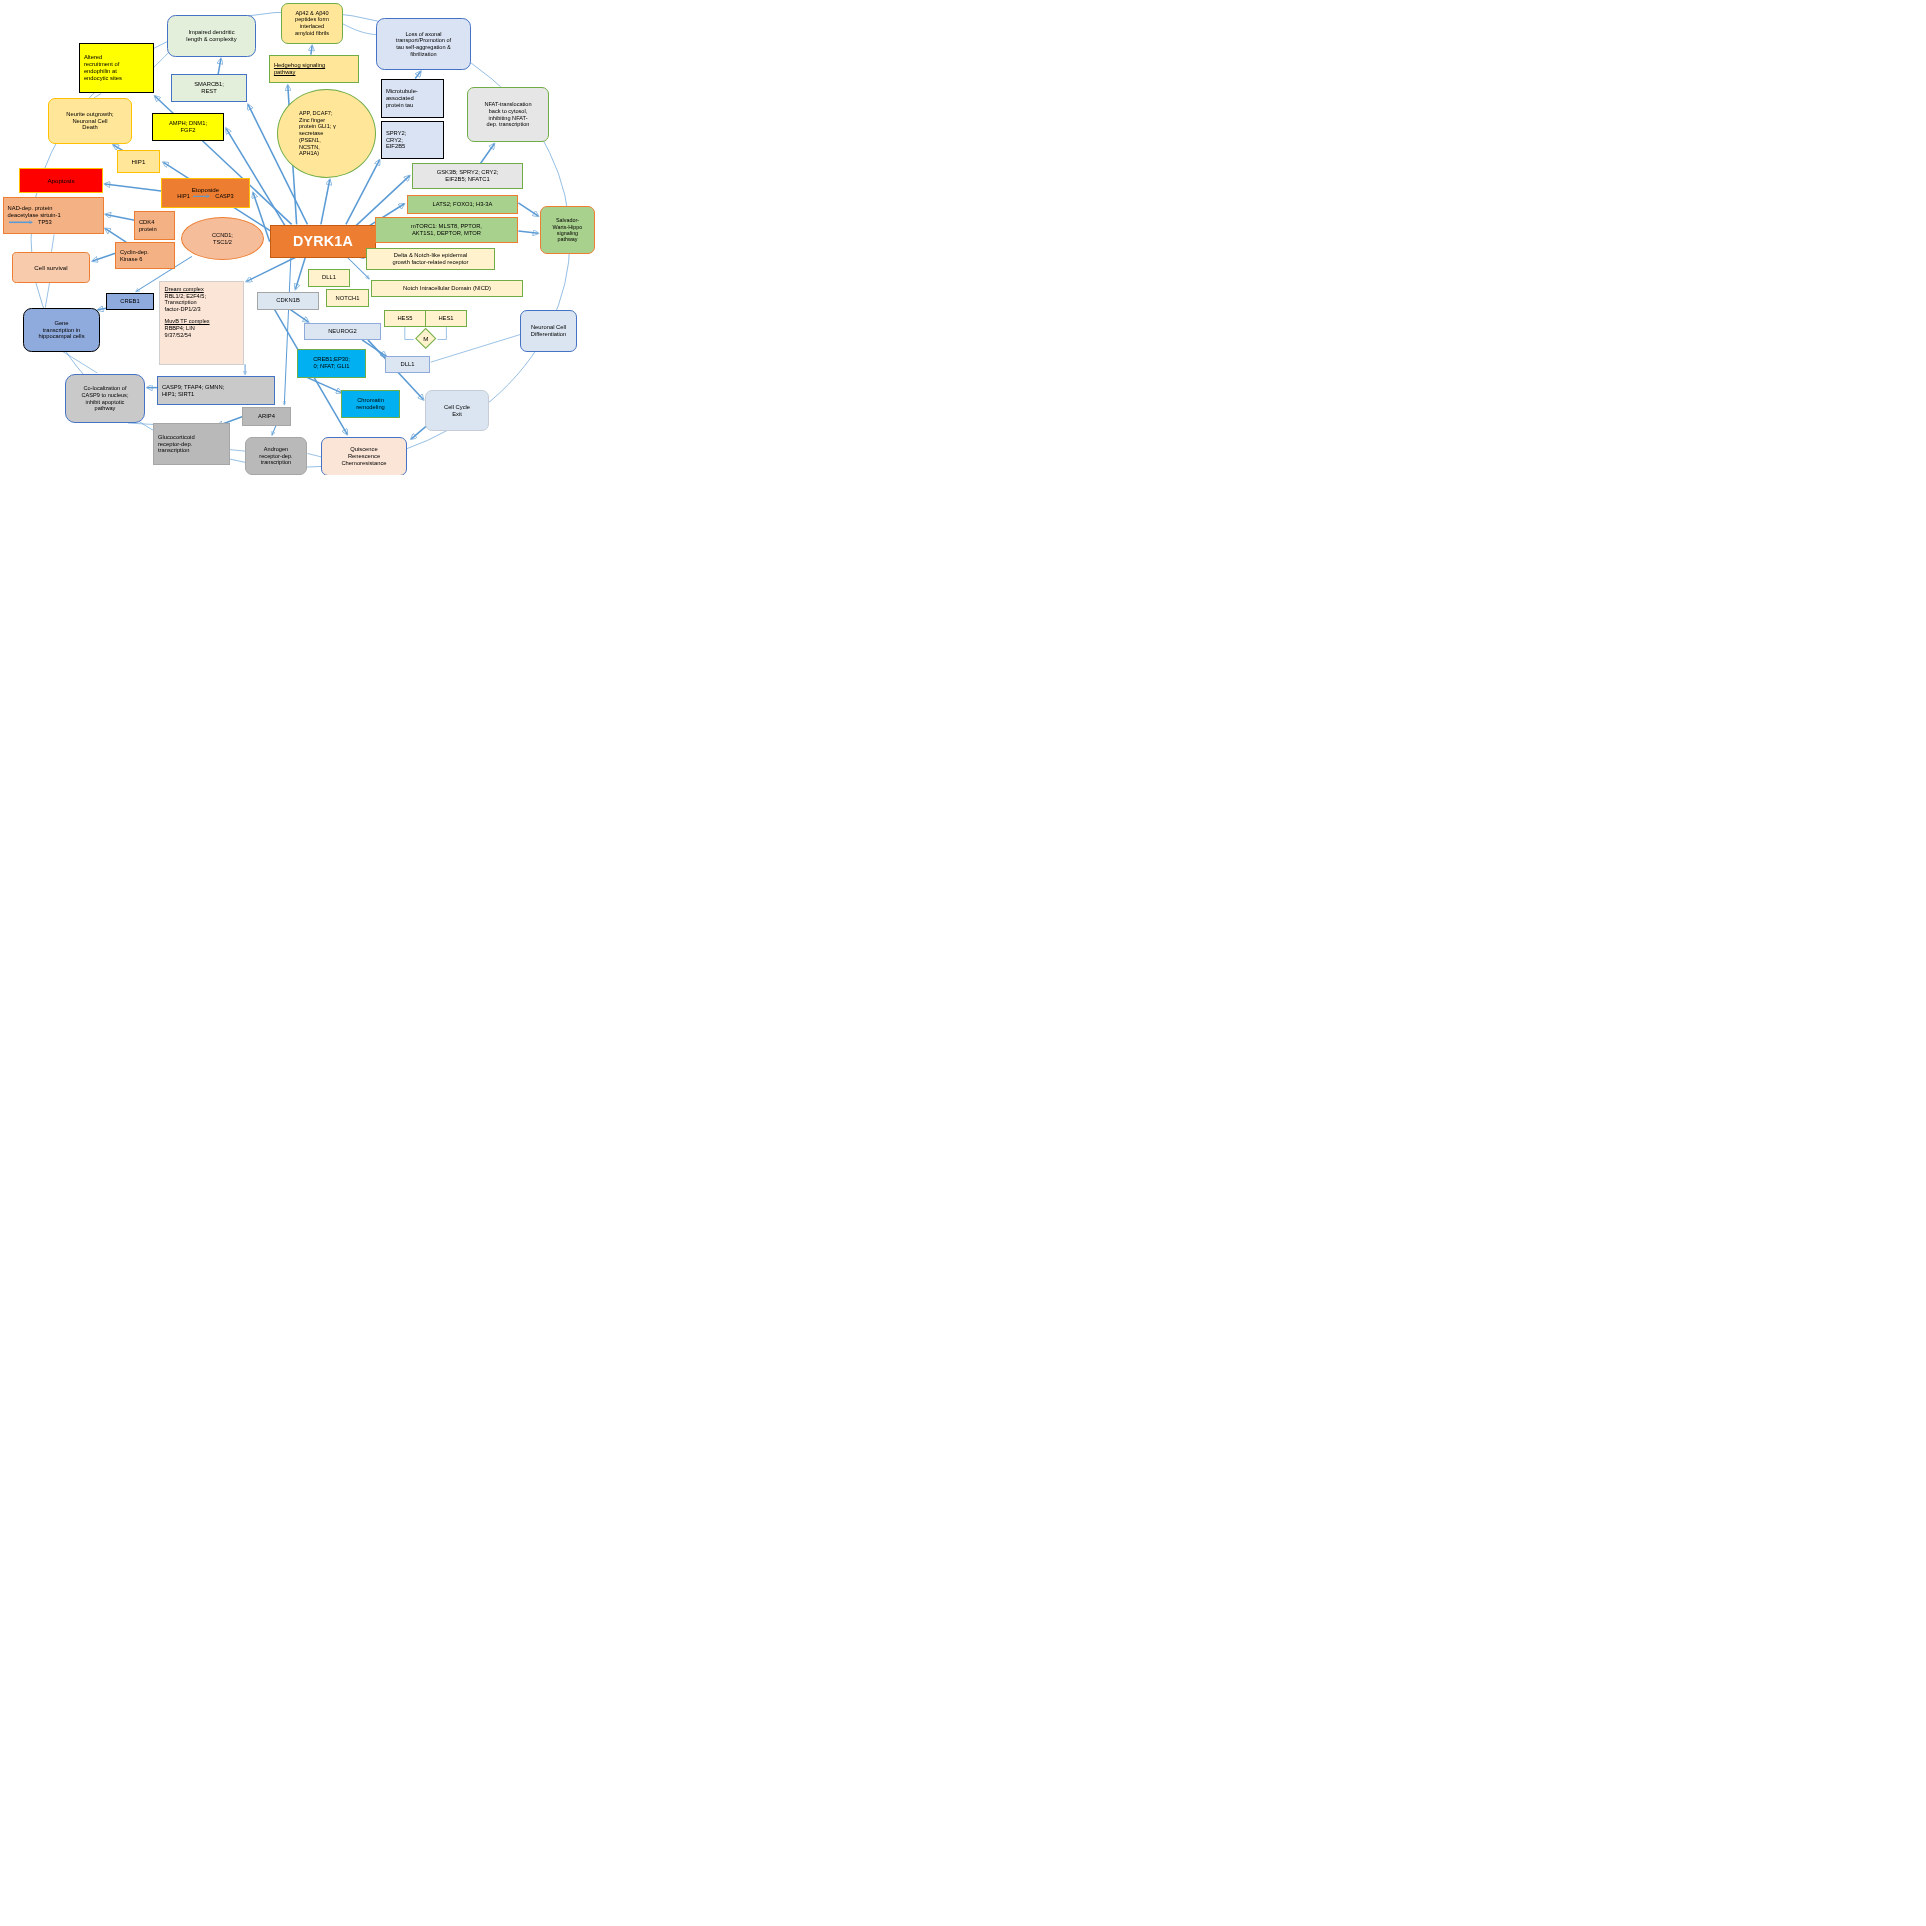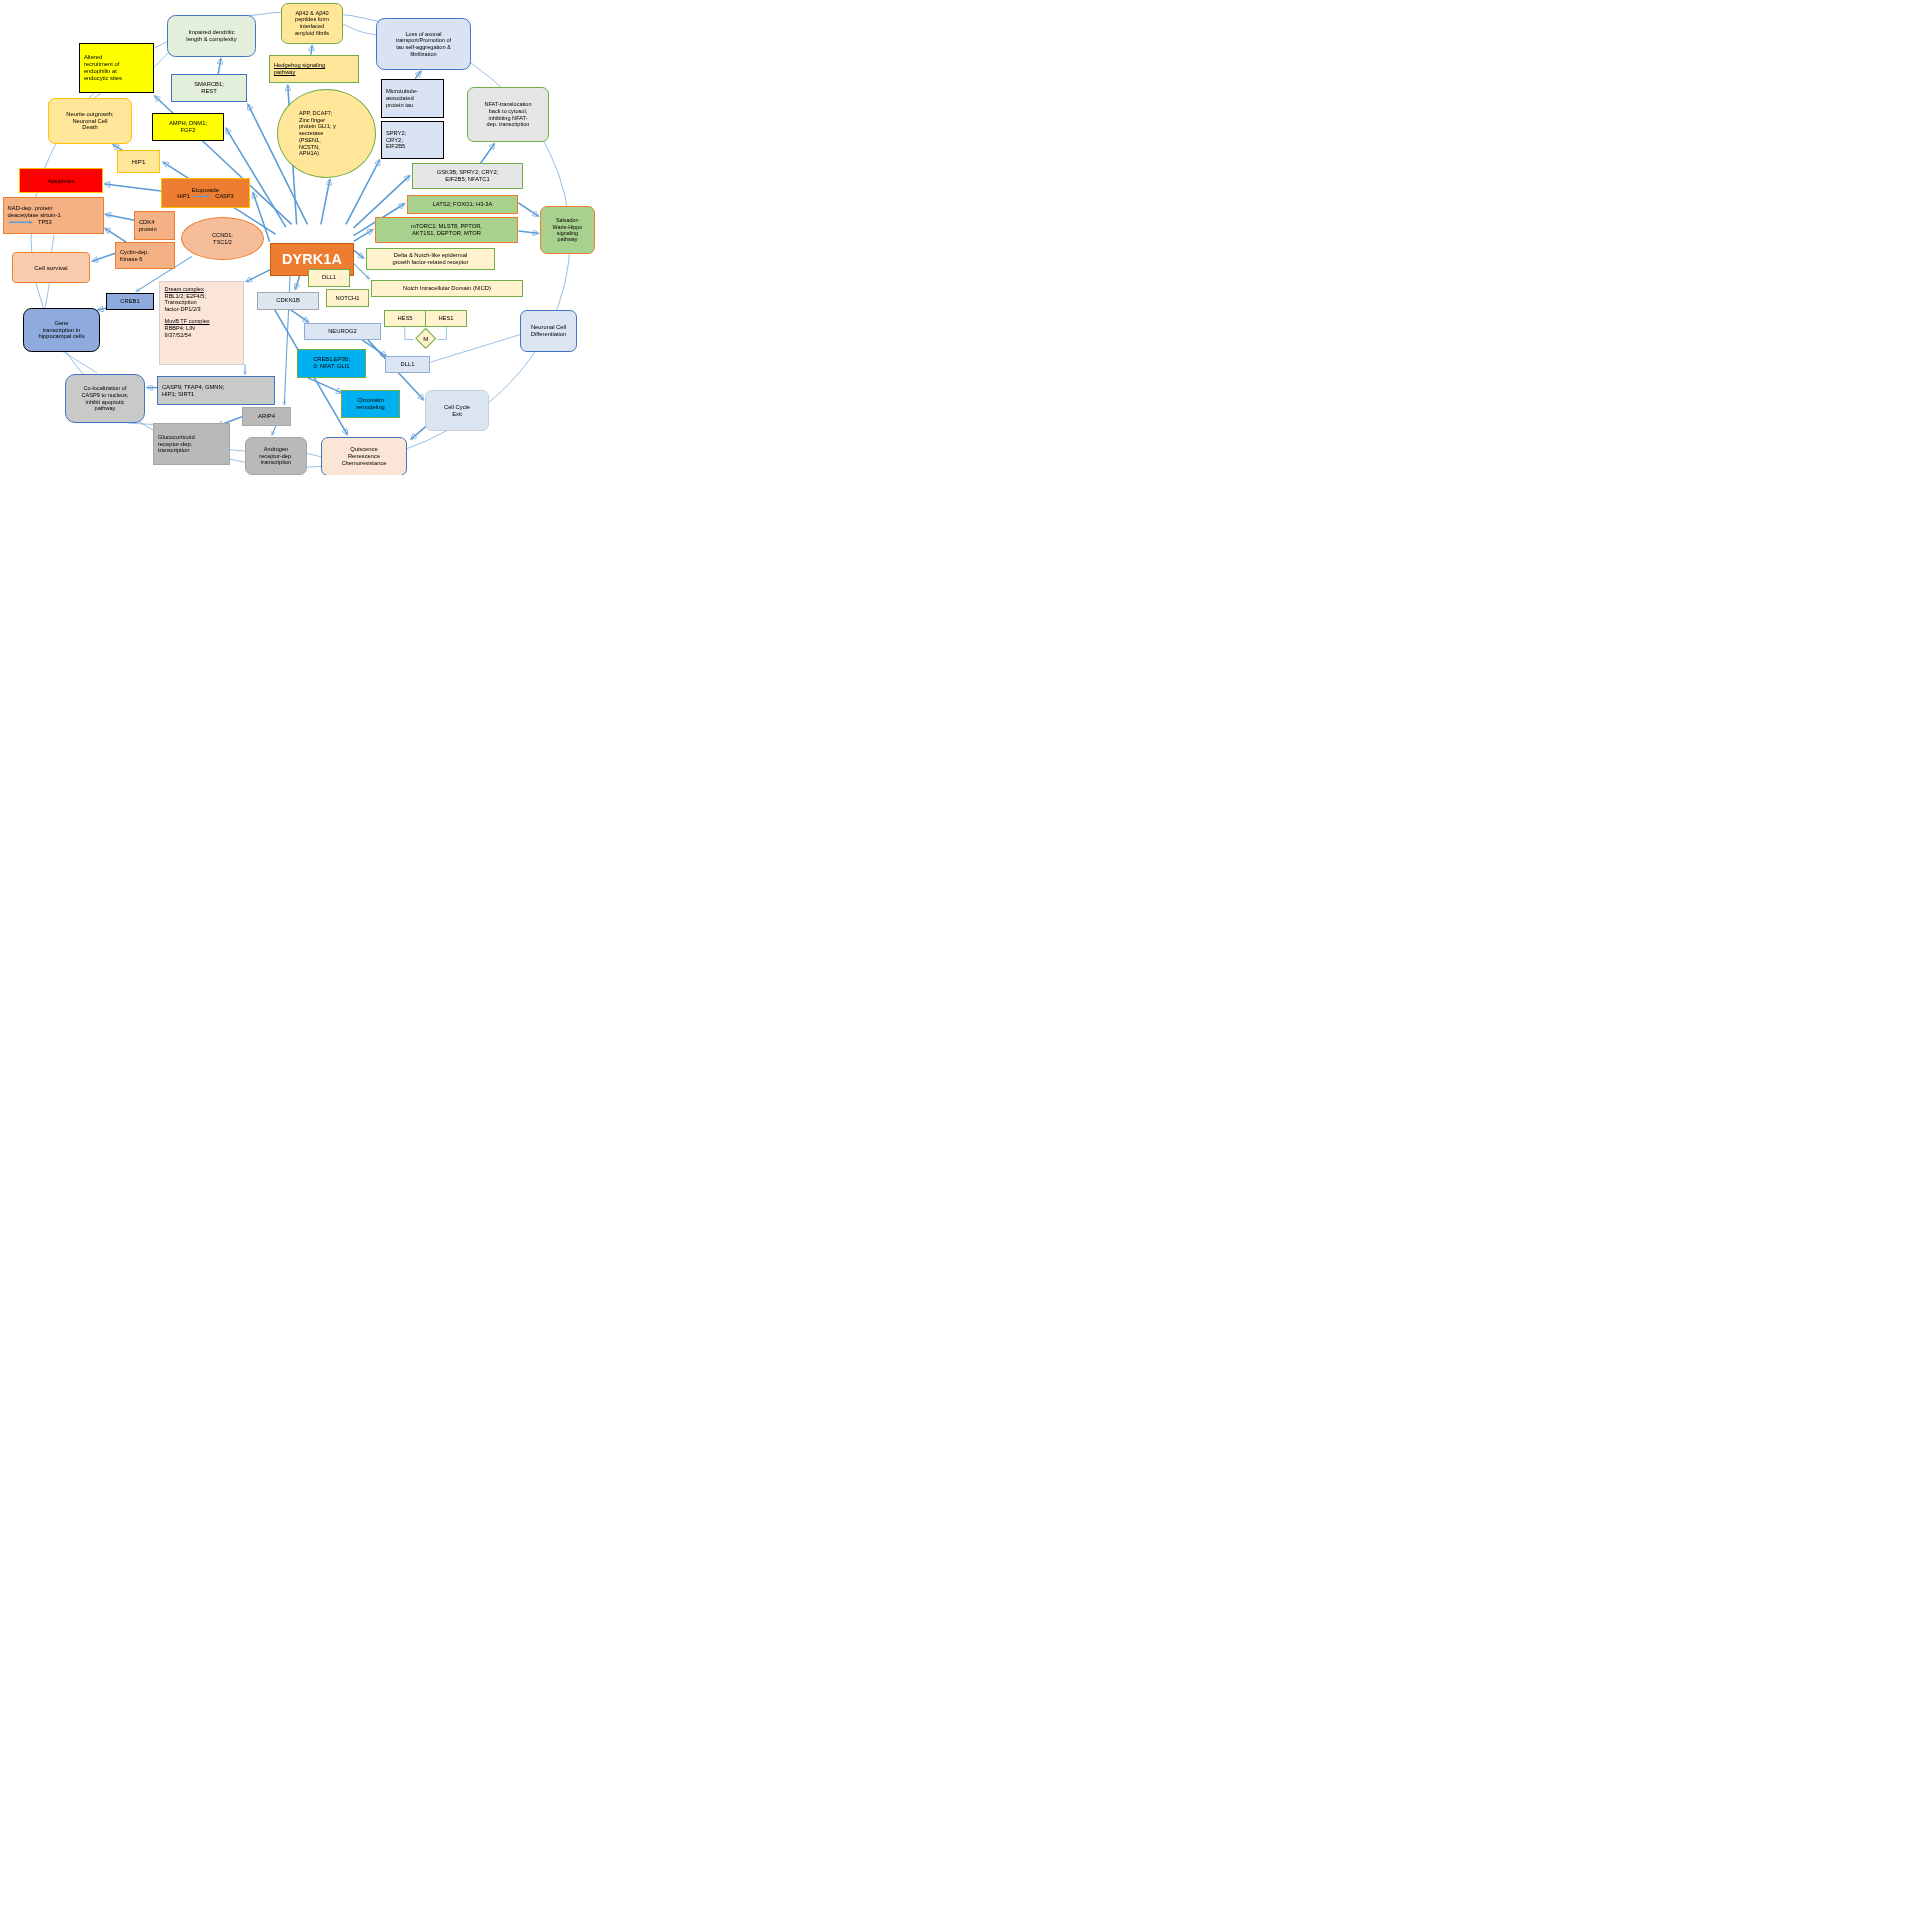--- a/index.html
+++ b/index.html
@@ -186,21 +186,21 @@
     </span>
   </div>
   <div class="node salmon left" style="left:134px;top:211px;width:41px;height:29px;font-size:5.8px;border-width:1.2px;"><span>CDK4
 protein</span></div>
   <div class="node salmon left" style="left:115px;top:242px;width:60px;height:27px;font-size:5.8px;border-width:1.2px;"><span>Cyclin-dep.
 Kinase 6</span></div>
   <div class="node salmon ellipse" style="left:181px;top:217px;width:83px;height:43px;background:#f6bd9b;border-width:1.2px;"><span>CCND1;
 TSC1/2</span></div>
   <div class="node lsalmon r12" style="left:12px;top:252px;width:78px;height:31px;font-size:6.2px;"><span>Cell survival</span></div>
 
-  <div class="node dyrk" style="left:270px;top:243px;width:84px;height:33px;"><span>DYRK1A</span></div>
+  <div class="node dyrk" style="left:270px;top:225px;width:106px;height:33px;"><span>DYRK1A</span></div>
 
   <div class="node greygrn" style="left:412px;top:163px;width:111px;height:26px;font-size:5.8px;"><span>GSK3B; SPRY2; CRY2;
 EIF2B5; NFATC1</span></div>
   <div class="node greenorg" style="left:407px;top:195px;width:111px;height:18.5px;font-size:5.8px;"><span>LATS2; FOXO1; H3-3A</span></div>
   <div class="node greenorg" style="left:375px;top:217px;width:143px;height:26px;font-size:5.8px;"><span>mTORC1: MLST8, PPTOR,
 AKT1S1, DEPTOR, MTOR</span></div>
   <div class="node greenorg r18" style="left:540px;top:206px;width:55px;height:48px;font-size:5.4px;"><span>Salvador-
 Warts-Hippo
 signaling
 pathway</span></div>

